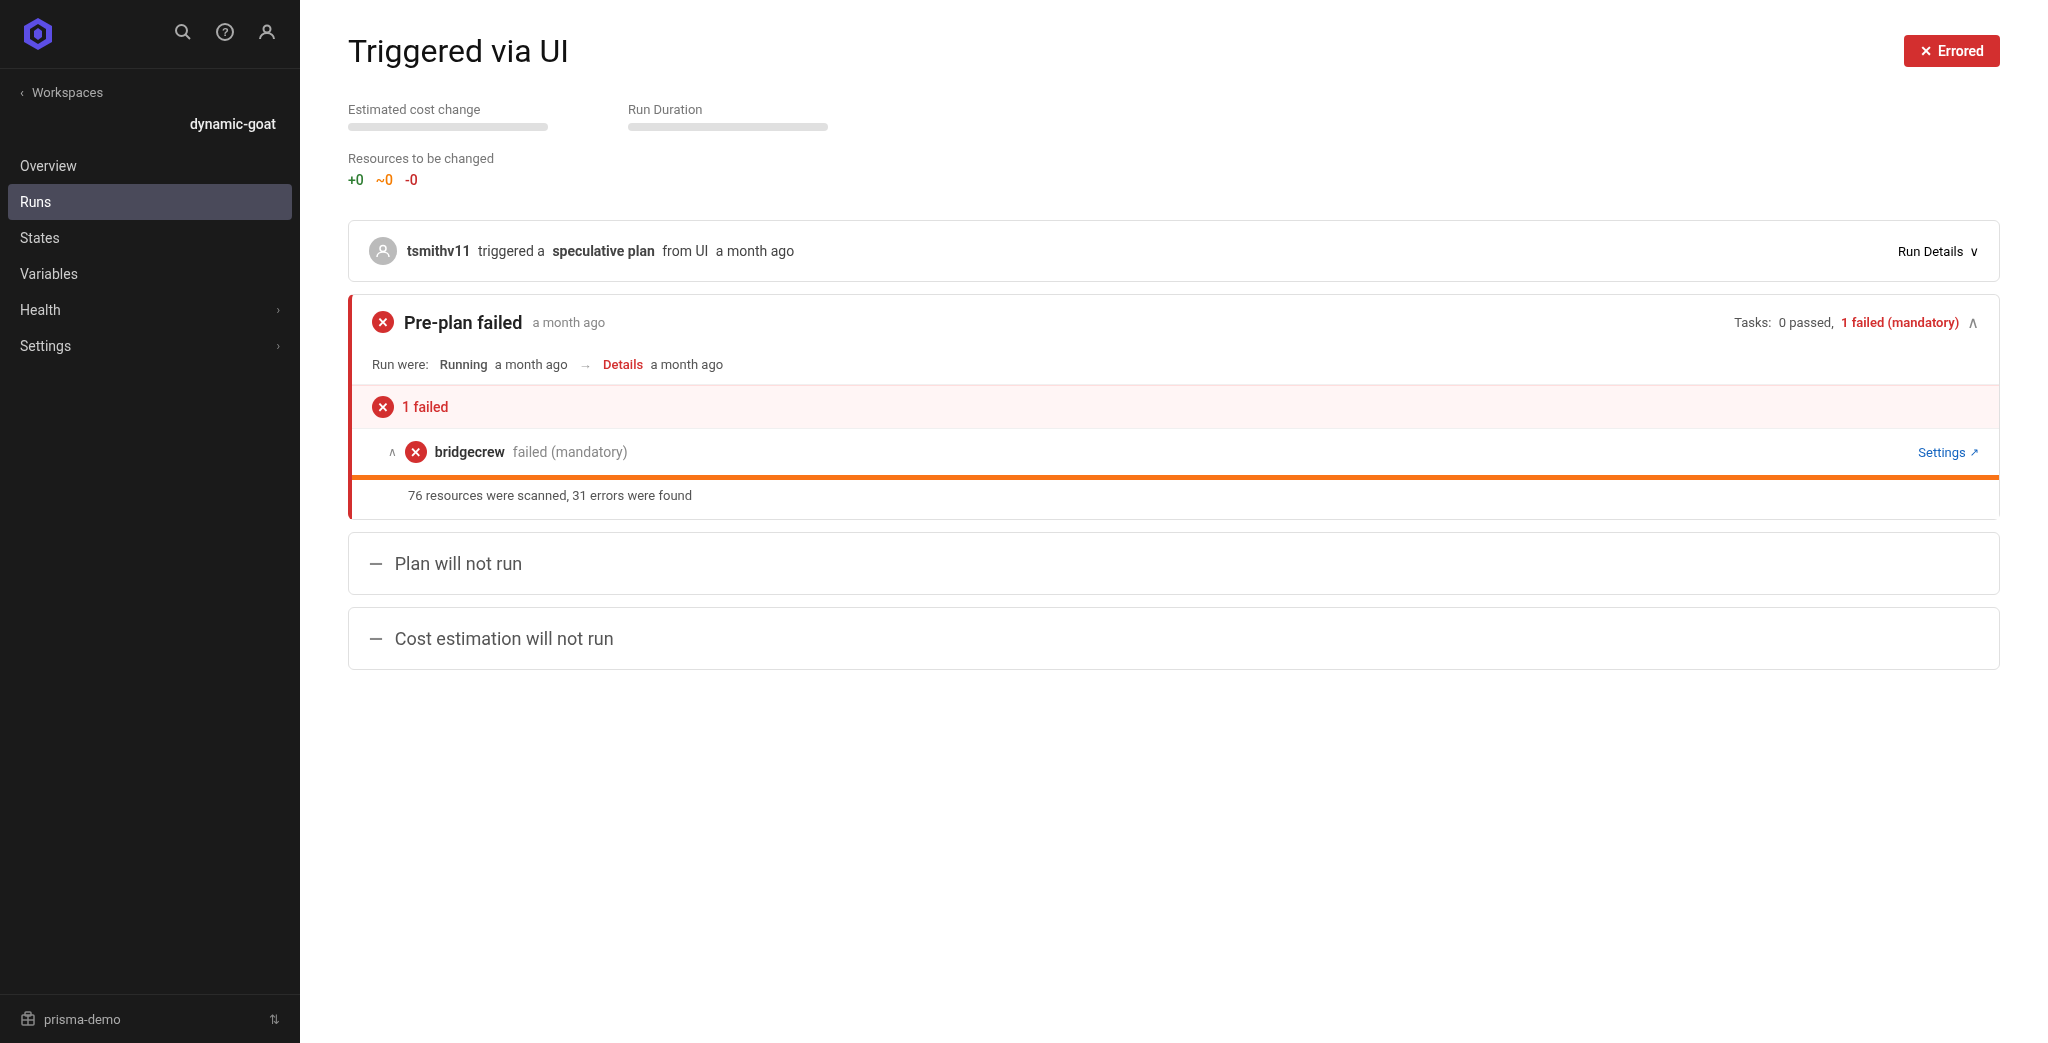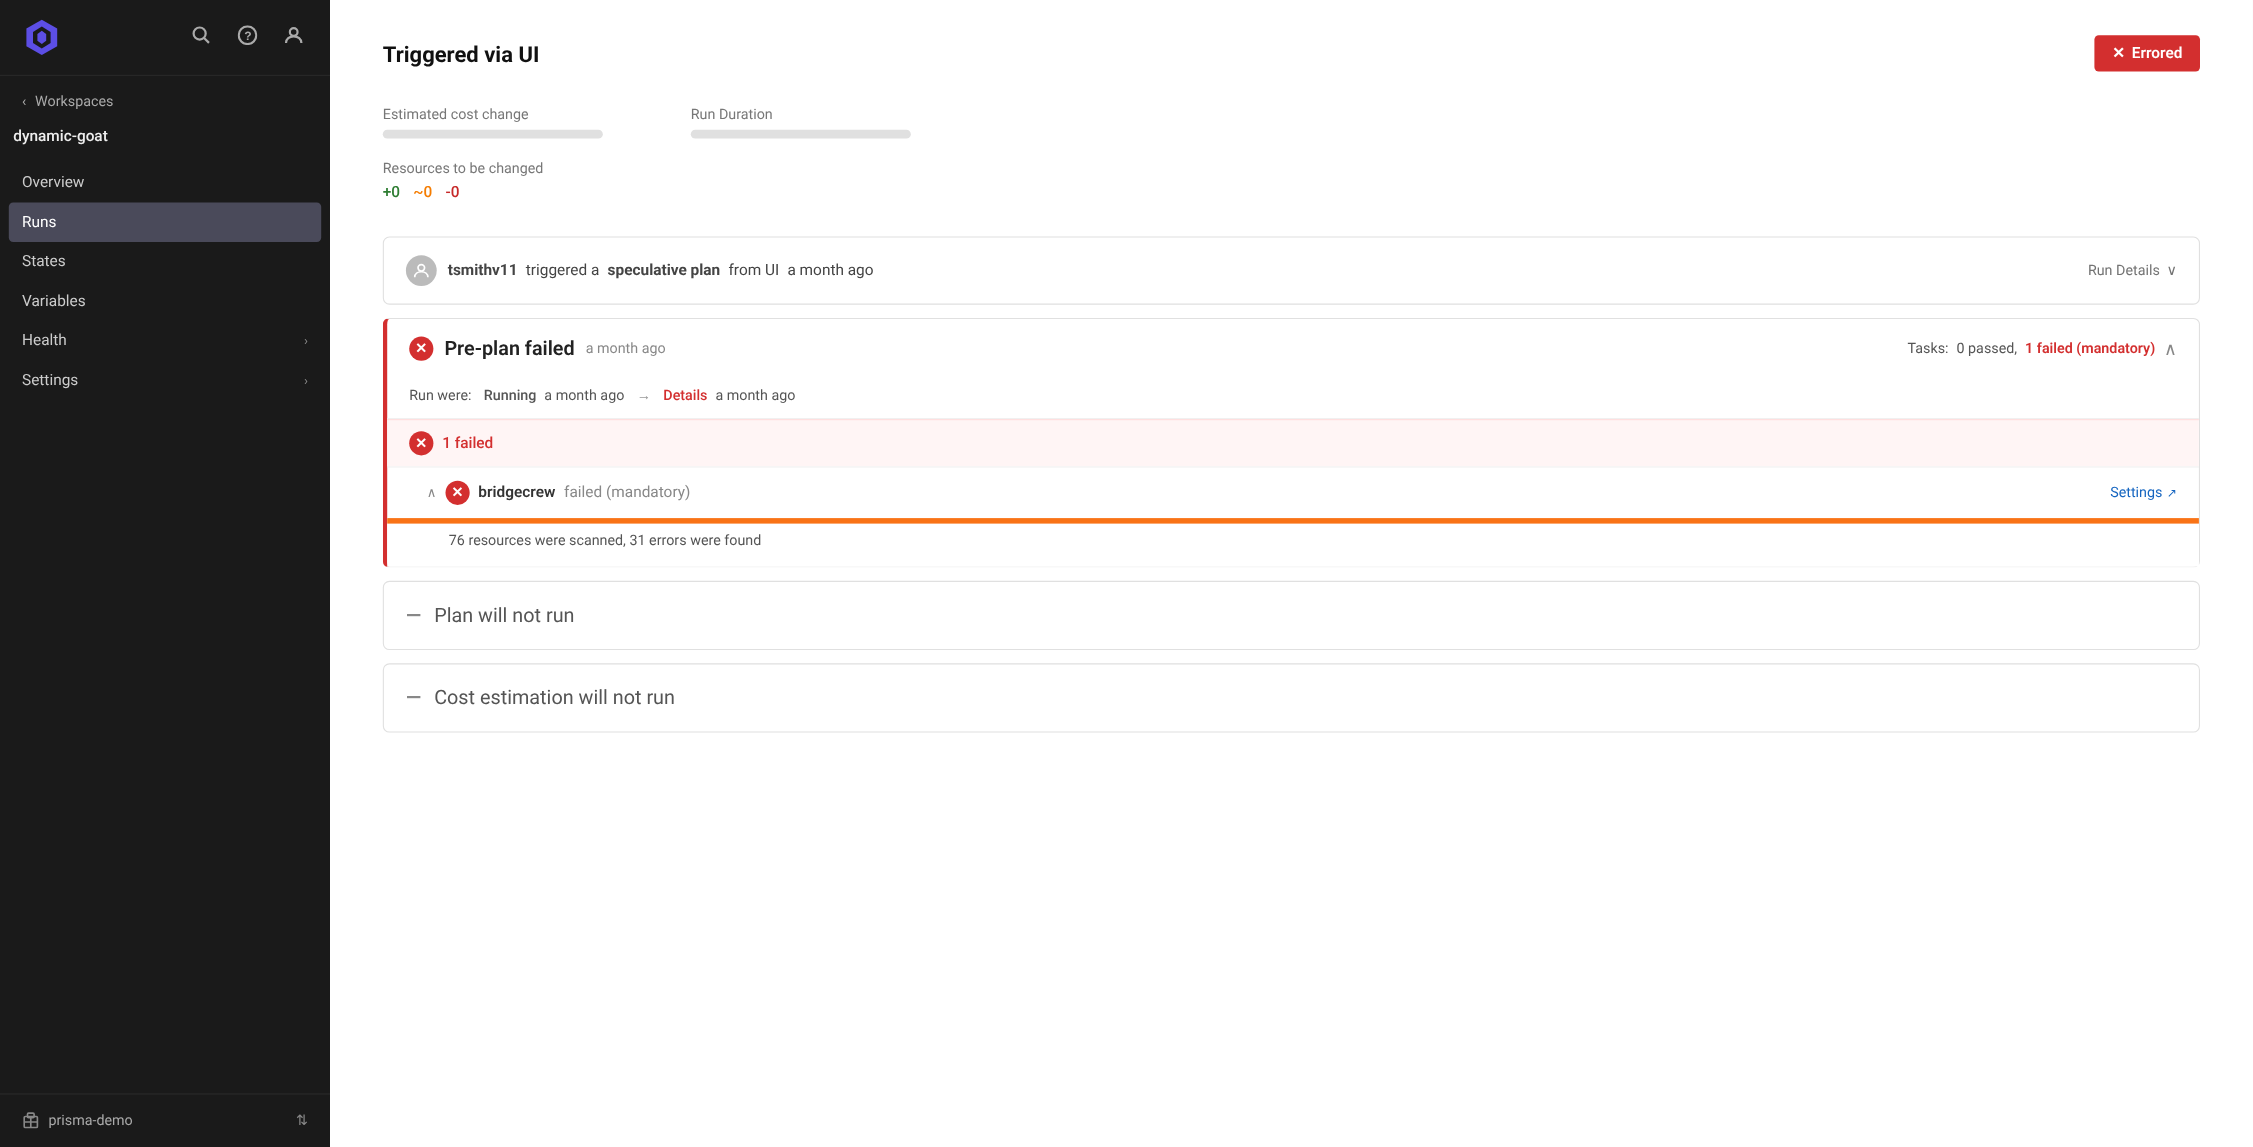--- a/index.html
+++ b/index.html
@@ -37,24 +37,25 @@
     .sidebar-back {
       display: flex;
       align-items: center;
       gap: 8px;
       padding: 16px 20px 8px;
       color: #aaa;
       font-size: 13px;
       cursor: pointer;
     }
     .sidebar-workspace {
-      padding: 8px 12px 16px;
+      padding: 8px 24px 16px;
       color: #eee;
       font-size: 14px;
       font-weight: 500;
+      text-align: right;
     }
     .sidebar-nav {
       flex: 1;
       overflow-y: auto;
     }
     .nav-item {
       display: flex;
       align-items: center;
       justify-content: space-between;
       padding: 10px 20px;
@@ -89,22 +90,22 @@
       padding: 32px 48px;
     }
 
     .page-header {
       display: flex;
       align-items: center;
       justify-content: space-between;
       margin-bottom: 32px;
     }
     .page-title {
-      font-size: 20px;
-      font-weight: 700;
+      font-size: 32px;
+      font-weight: 400;
       color: #111;
     }
     .status-badge {
       background: #d32f2f;
       color: #fff;
       padding: 8px 16px;
       border-radius: 4px;
       font-size: 14px;
       font-weight: 600;
       display: flex;
@@ -181,21 +182,21 @@
       align-items: center;
       justify-content: center;
       font-size: 11px;
       color: #fff;
     }
     .card-header-right {
       display: flex;
       align-items: center;
       gap: 6px;
       font-size: 13px;
-      color: #737373;
+      color: #000000;
       cursor: pointer;
     }
 
     
     .section-card {
       border: 1px solid #e0e0e0;
       border-radius: 6px;
       margin-bottom: 12px;
       background: #fff;
     }

